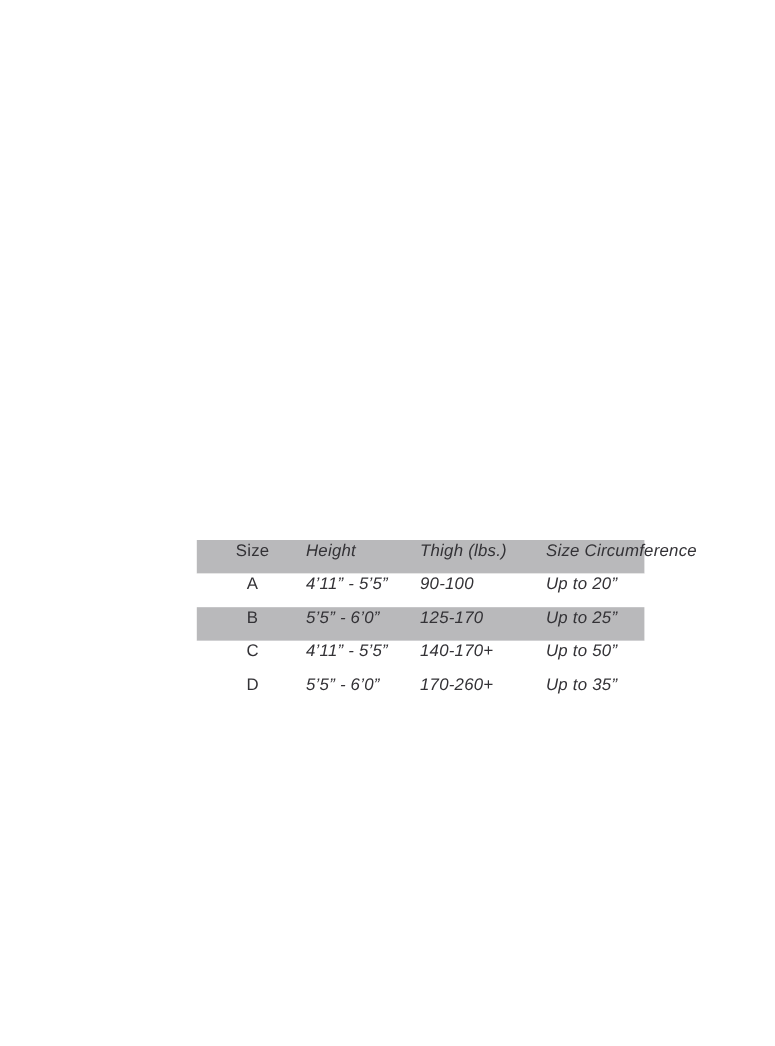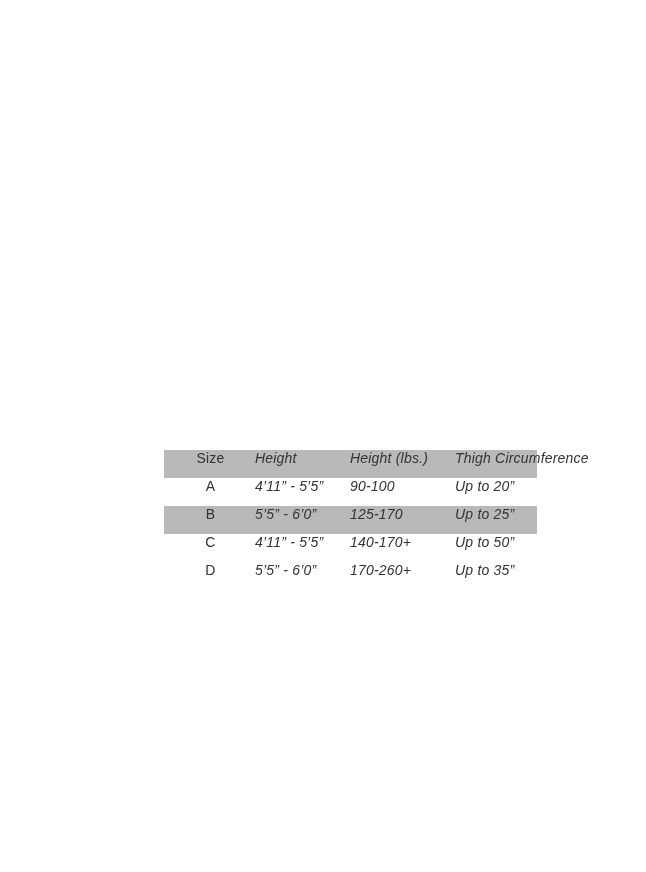--- a/index.html
+++ b/index.html
@@ -40,22 +40,22 @@
 </style>
 </head>
 <body>
 
 <div class="page">
   <div class="size-table">
 
     <div class="t-row header-row">
       <div class="cell cell-size">Size</div>
       <div class="cell cell-height">Height</div>
-      <div class="cell cell-weight">Height (lbs.)</div>
-      <div class="cell cell-thigh">Thigh Circumference</div>
+      <div class="cell cell-weight">Thigh (lbs.)</div>
+      <div class="cell cell-thigh">Size Circumference</div>
     </div>
 
     <div class="t-row shaded">
       <div class="cell cell-size">A</div>
       <div class="cell cell-height">4’11” - 5’5”</div>
       <div class="cell cell-weight">90-100</div>
       <div class="cell cell-thigh">Up to 20”</div>
     </div>
 
     <div class="t-row plain">

